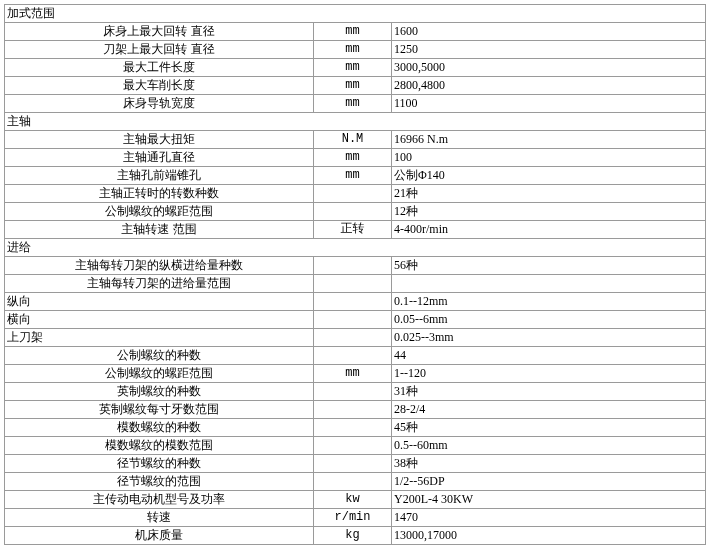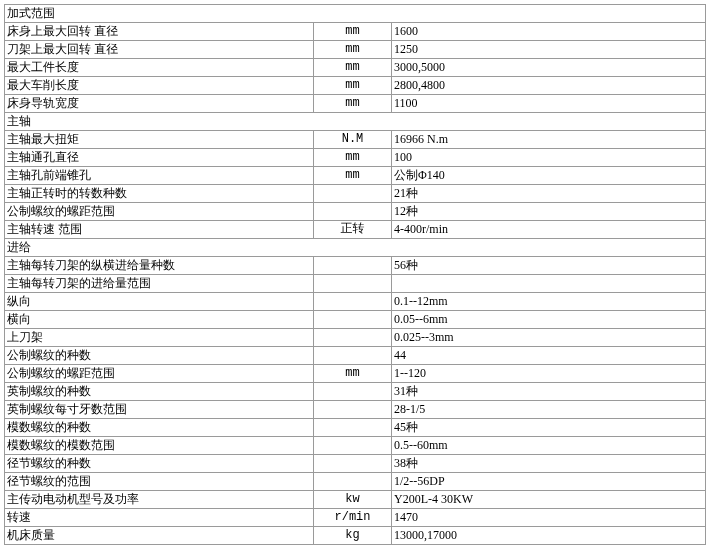--- a/index.html
+++ b/index.html
@@ -29,21 +29,21 @@
     font-size: 12px;
     vertical-align: middle;
     white-space: nowrap;
     overflow: hidden;
   }
   
   col.c1 { width: 309px; }
   col.c2 { width: 78px; }
   col.c3 { width: 314px; }
 
-  td.name { text-align: left; padding-left: 3px; }
+  td.name { text-align: center; padding-left: 3px; }
   td.unit { text-align: center; font-family: "Liberation Mono", "DejaVu Sans Mono", monospace; font-size: 11px; }
   td.val  { font-family: Liberation Serif, serif; font-size: 12px; }
   td.section { text-align: left; padding-left: 3px; font-weight: normal; margin-top: 20px; }
   td.right { text-align: left; padding-right: 6px; }
 </style>
 </head>
 <body>
 
 <table class="spec">
   <colgroup>
@@ -152,21 +152,21 @@
         <td class="val">1--120</td>
       </tr>
       <tr>
         <td class="name">英制螺纹的种数</td>
         <td class="unit"></td>
         <td class="val">31种</td>
       </tr>
       <tr>
         <td class="name">英制螺纹每寸牙数范围</td>
         <td class="unit"></td>
-        <td class="val">28-1/5</td>
+        <td class="val">28-2/4</td>
       </tr>
       <tr>
         <td class="name">模数螺纹的种数</td>
         <td class="unit"></td>
         <td class="val">45种</td>
       </tr>
       <tr>
         <td class="name">模数螺纹的模数范围</td>
         <td class="unit"></td>
         <td class="val">0.5--60mm</td>

